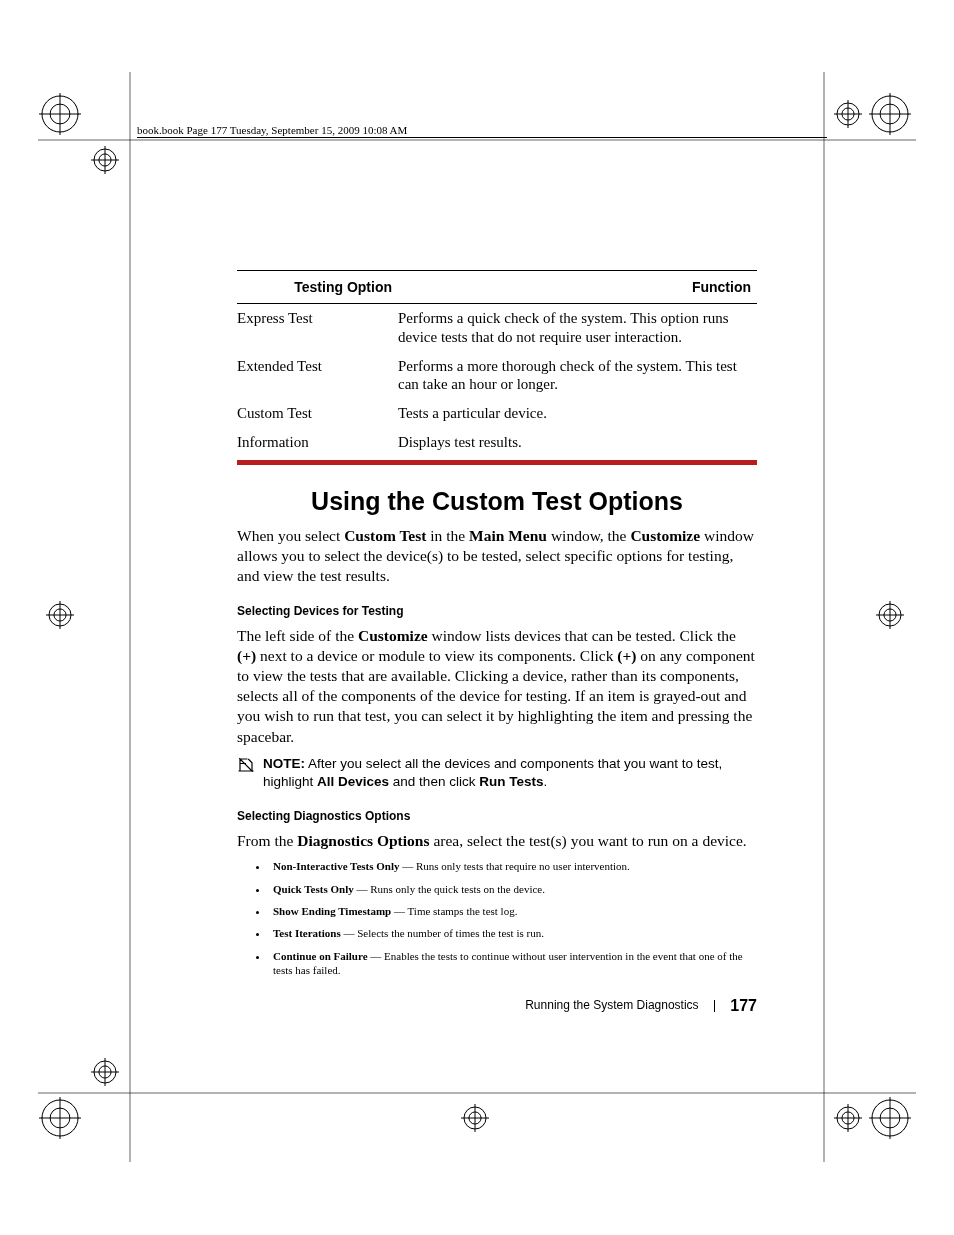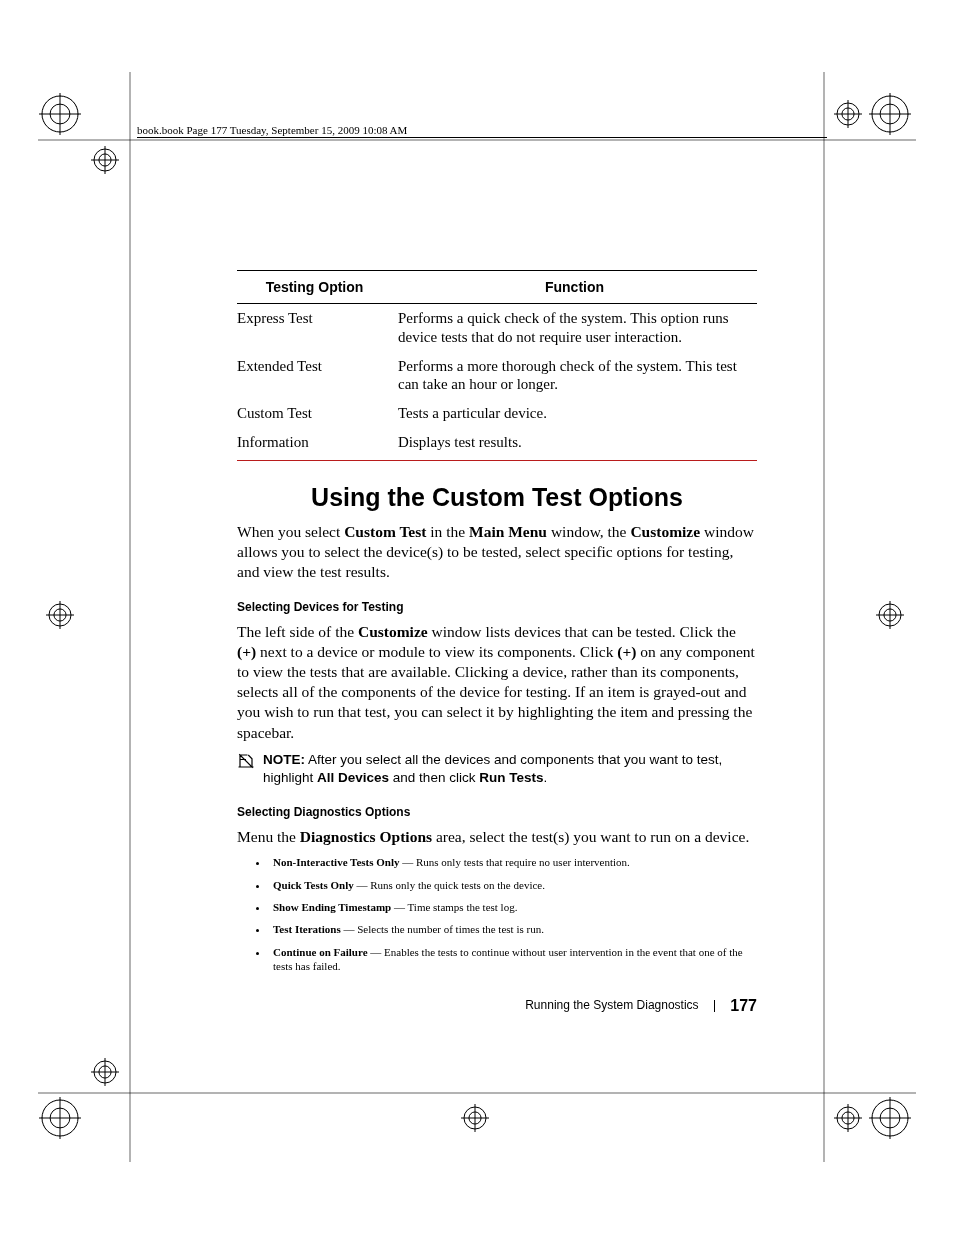--- a/index.html
+++ b/index.html
@@ -32,35 +32,35 @@
     top: 137px;
     width: 690px;
     border-top: 0.5px solid #000;
   }
   table.opts {
     border-collapse: collapse;
     width: 100%;
     font-size: 15px;
   }
   table.opts th {
-    text-align: center;
+    text-align: right;
     font-family: Arial, Helvetica, sans-serif;
     font-weight: bold;
     font-size: 14px;
     padding: 8px 6px 8px 0;
     border-top: 1px solid #000;
     border-bottom: 1px solid #000;
   }
   table.opts td {
     vertical-align: top;
     padding: 5px 6px 5px 0;
     line-height: 1.25;
   }
   table.opts tr.last td {
-    border-bottom: 1px solid #b91c1c;
+    border-bottom: 5px solid #b91c1c;
     padding-bottom: 8px;
   }
   table.opts td.col1 { width: 155px; }
   h1 {
     font-family: Arial, Helvetica, sans-serif;
     font-weight: bold;
     font-size: 25px;
     margin: 22px 0 10px 0;
     text-align: center;
   }
@@ -184,21 +184,21 @@
       </svg>
     </span>
     <div class="note-text">
       <span class="bold">NOTE:</span><span> After you select all the devices and components that you want to test, highlight </span><span class="bold">All Devices</span><span> and then click </span><span class="bold">Run Tests</span><span>.</span>
     </div>
   </div>
 
   <h2>Selecting Diagnostics Options</h2>
 
   <p class="body">
-    <span>Menu the </span><span class="bold">Diagnostics Options</span><span> area, select the test(s) you want to run on a device.</span>
+    <span>From the </span><span class="bold">Diagnostics Options</span><span> area, select the test(s) you want to run on a device.</span>
   </p>
 
   <ul class="opts-list">
     <li><span class="bold">Non-Interactive Tests Only</span><span> — Runs only tests that require no user intervention.</span></li>
     <li><span class="bold">Quick Tests Only</span><span> — Runs only the quick tests on the device.</span></li>
     <li><span class="bold">Show Ending Timestamp</span><span> — Time stamps the test log.</span></li>
     <li><span class="bold">Test Iterations</span><span> — Selects the number of times the test is run.</span></li>
     <li><span class="bold">Continue on Failure</span><span> — Enables the tests to continue without user intervention in the event that one of the tests has failed.</span></li>
   </ul>
 

